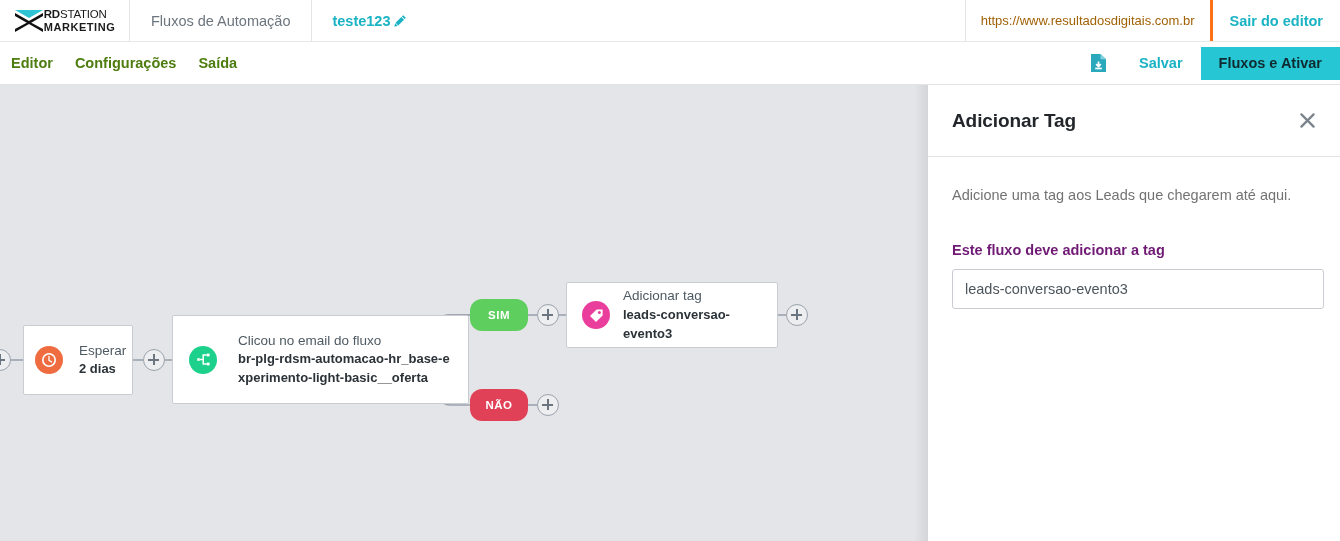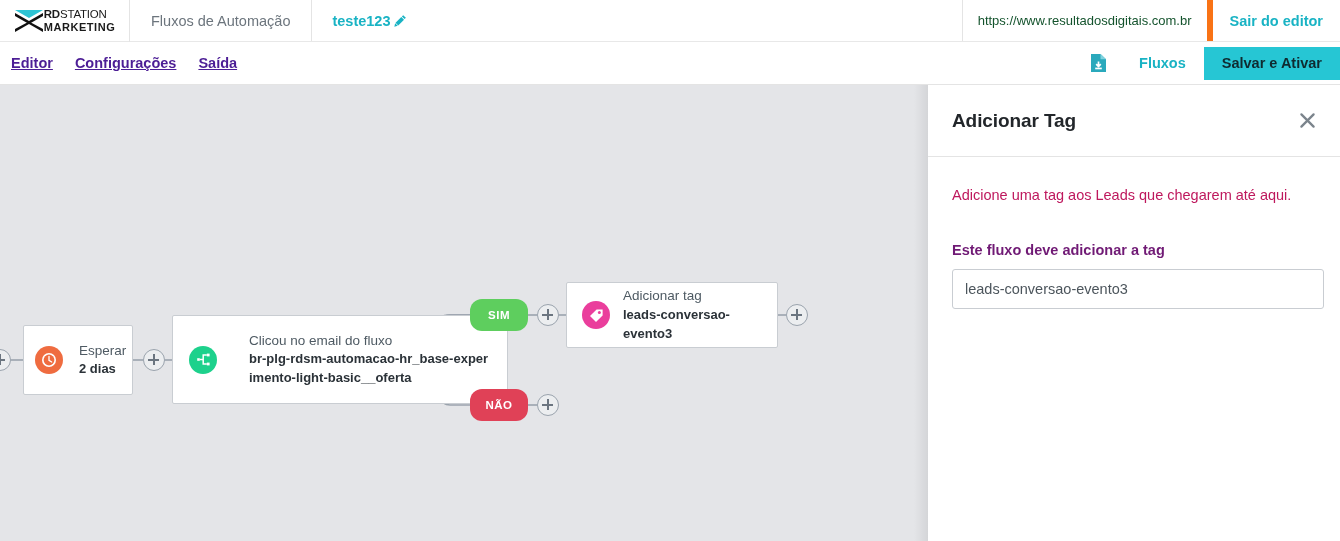--- a/index.html
+++ b/index.html
@@ -46,40 +46,40 @@
     font-size: 14.5px; font-weight: bold; color: #19b3c4;
     cursor: pointer; white-space: nowrap;
   }
   .pencil { width: 13px; height: 13px; display: block; }
 
   #topbar-right {
     margin-left: auto; display: flex; align-items: stretch;
   }
   #url-cell {
     display: flex; align-items: center; padding: 0 15px;
-    font-size: 13px; color: #14532d; white-space: nowrap;
-    border-left: 1px solid #e4e4e4; border-right: 6px solid #f97316;
+    font-size: 13px; color: #a16207; white-space: nowrap;
+    border-left: 1px solid #e4e4e4; border-right: 3px solid #f97316;
   }
   #exit-editor {
     display: flex; align-items: center; padding: 8px 17px;
     font-size: 14.5px; font-weight: bold; color: #19b3c4;
     cursor: pointer; white-space: nowrap;
   }
 
   
   #subbar {
     position: absolute; left: 0; top: 42px; width: 1340px; height: 43px;
     background: #ffffff;
     border-bottom: 1px solid #e4e4e4;
     display: flex; align-items: center;
   }
   #subtabs { display: flex; align-items: center; gap: 22px; padding-left: 11px; }
   .subtab {
-    font-size: 14.5px; font-weight: bold; color: #4c1d95;
-    cursor: pointer; white-space: nowrap; text-decoration: underline;
+    font-size: 14.5px; font-weight: bold; color: #4d7c0f;
+    cursor: pointer; white-space: nowrap;
   }
   #subbar-right {
     margin-left: auto; display: flex; align-items: center; height: 100%;
   }
   #tpl-icon { padding: 0 14px; display: flex; align-items: center; cursor: pointer; }
   #save-link {
     font-size: 14.5px; font-weight: bold; color: #19b3c4;
     padding: 0 18px; cursor: pointer; white-space: nowrap;
   }
   #save-activate {
@@ -127,22 +127,22 @@
   .node-title { font-size: 13.5px; color: #4e5a63; line-height: 1.45; }
   .node-sub { font-size: 13px; color: #2b3238; font-weight: bold; line-height: 1.45; }
 
   #node-wait {
     left: 23px; top: 240px; width: 110px; height: 70px;
     padding: 0 11px; gap: 16px;
   }
   #node-wait .node-ico { width: 28px; height: 28px; background: #ef6c40; }
 
   #node-click {
-    left: 172px; top: 230px; width: 336px; height: 89px;
-    padding: 8px 16px; gap: 32px;
+    left: 172px; top: 230px; width: 297px; height: 89px;
+    padding: 8px 16px; gap: 21px;
   }
   #node-click .node-ico { width: 28px; height: 28px; background: #1dd18c; }
   #node-click .node-sub { word-break: break-all; }
 
   #node-tag {
     left: 566px; top: 197px; width: 212px; height: 66px;
     padding: 0 15px; gap: 13px;
   }
   #node-tag .node-ico { width: 28px; height: 28px; background: #ea3e9c; }
 
@@ -173,21 +173,21 @@
   }
   #panel-title {
     font-size: 19px; font-weight: bold; color: #22262a;
     letter-spacing: -0.1px;
   }
   #panel-close {
     margin-left: auto; width: 20px; height: 20px; cursor: pointer;
     display: flex; align-items: center; justify-content: center;
   }
   #panel-body { padding: 28px 24px 0 24px; }
-  #panel-desc { font-size: 14.5px; color: #be185d; line-height: 1.4; }
+  #panel-desc { font-size: 14.5px; color: #737373; line-height: 1.4; }
   #panel-label {
     font-size: 14.5px; font-weight: bold; color: #701a75;
     margin-top: 37px;
   }
   #tag-input {
     margin-top: 11px; width: 372px; height: 40px;
     border: 1px solid #c9cdd2; border-radius: 3px;
     padding: 0 12px; font-size: 14.5px; color: #4c555c;
     font-family: "Liberation Sans", sans-serif;
     background: #ffffff; outline: none;
@@ -237,22 +237,22 @@
   </div>
   <div id="subbar-right">
     <div id="tpl-icon">
       <svg width="17" height="20" viewBox="0 0 17 20">
         <path d="M1 1h9.5L16 6.2V19H1z" fill="#2aa9bc"></path>
         <path d="M10.5 1L16 6.2h-5.5z" fill="#7fd2de"></path>
         <path d="M8.5 8.4v4.2M6.2 11.1l2.3 2.4 2.3-2.4" stroke="#ffffff" stroke-width="1.7" fill="none"></path>
         <rect x="5.2" y="14.6" width="6.6" height="1.7" fill="#ffffff"></rect>
       </svg>
     </div>
-    <div id="save-link">Fluxos</div>
-    <button id="save-activate">Salvar e Ativar</button>
+    <div id="save-link">Salvar</div>
+    <button id="save-activate">Fluxos e Ativar</button>
   </div>
 </div>
 
 <div id="canvas">
 
   <svg id="conn-svg">
 
     <path d="M11 275 H23" stroke="#9aa3ad" stroke-width="1.6" fill="none"></path>
 
     <path d="M133 275 H143" stroke="#9aa3ad" stroke-width="1.6" fill="none"></path>

